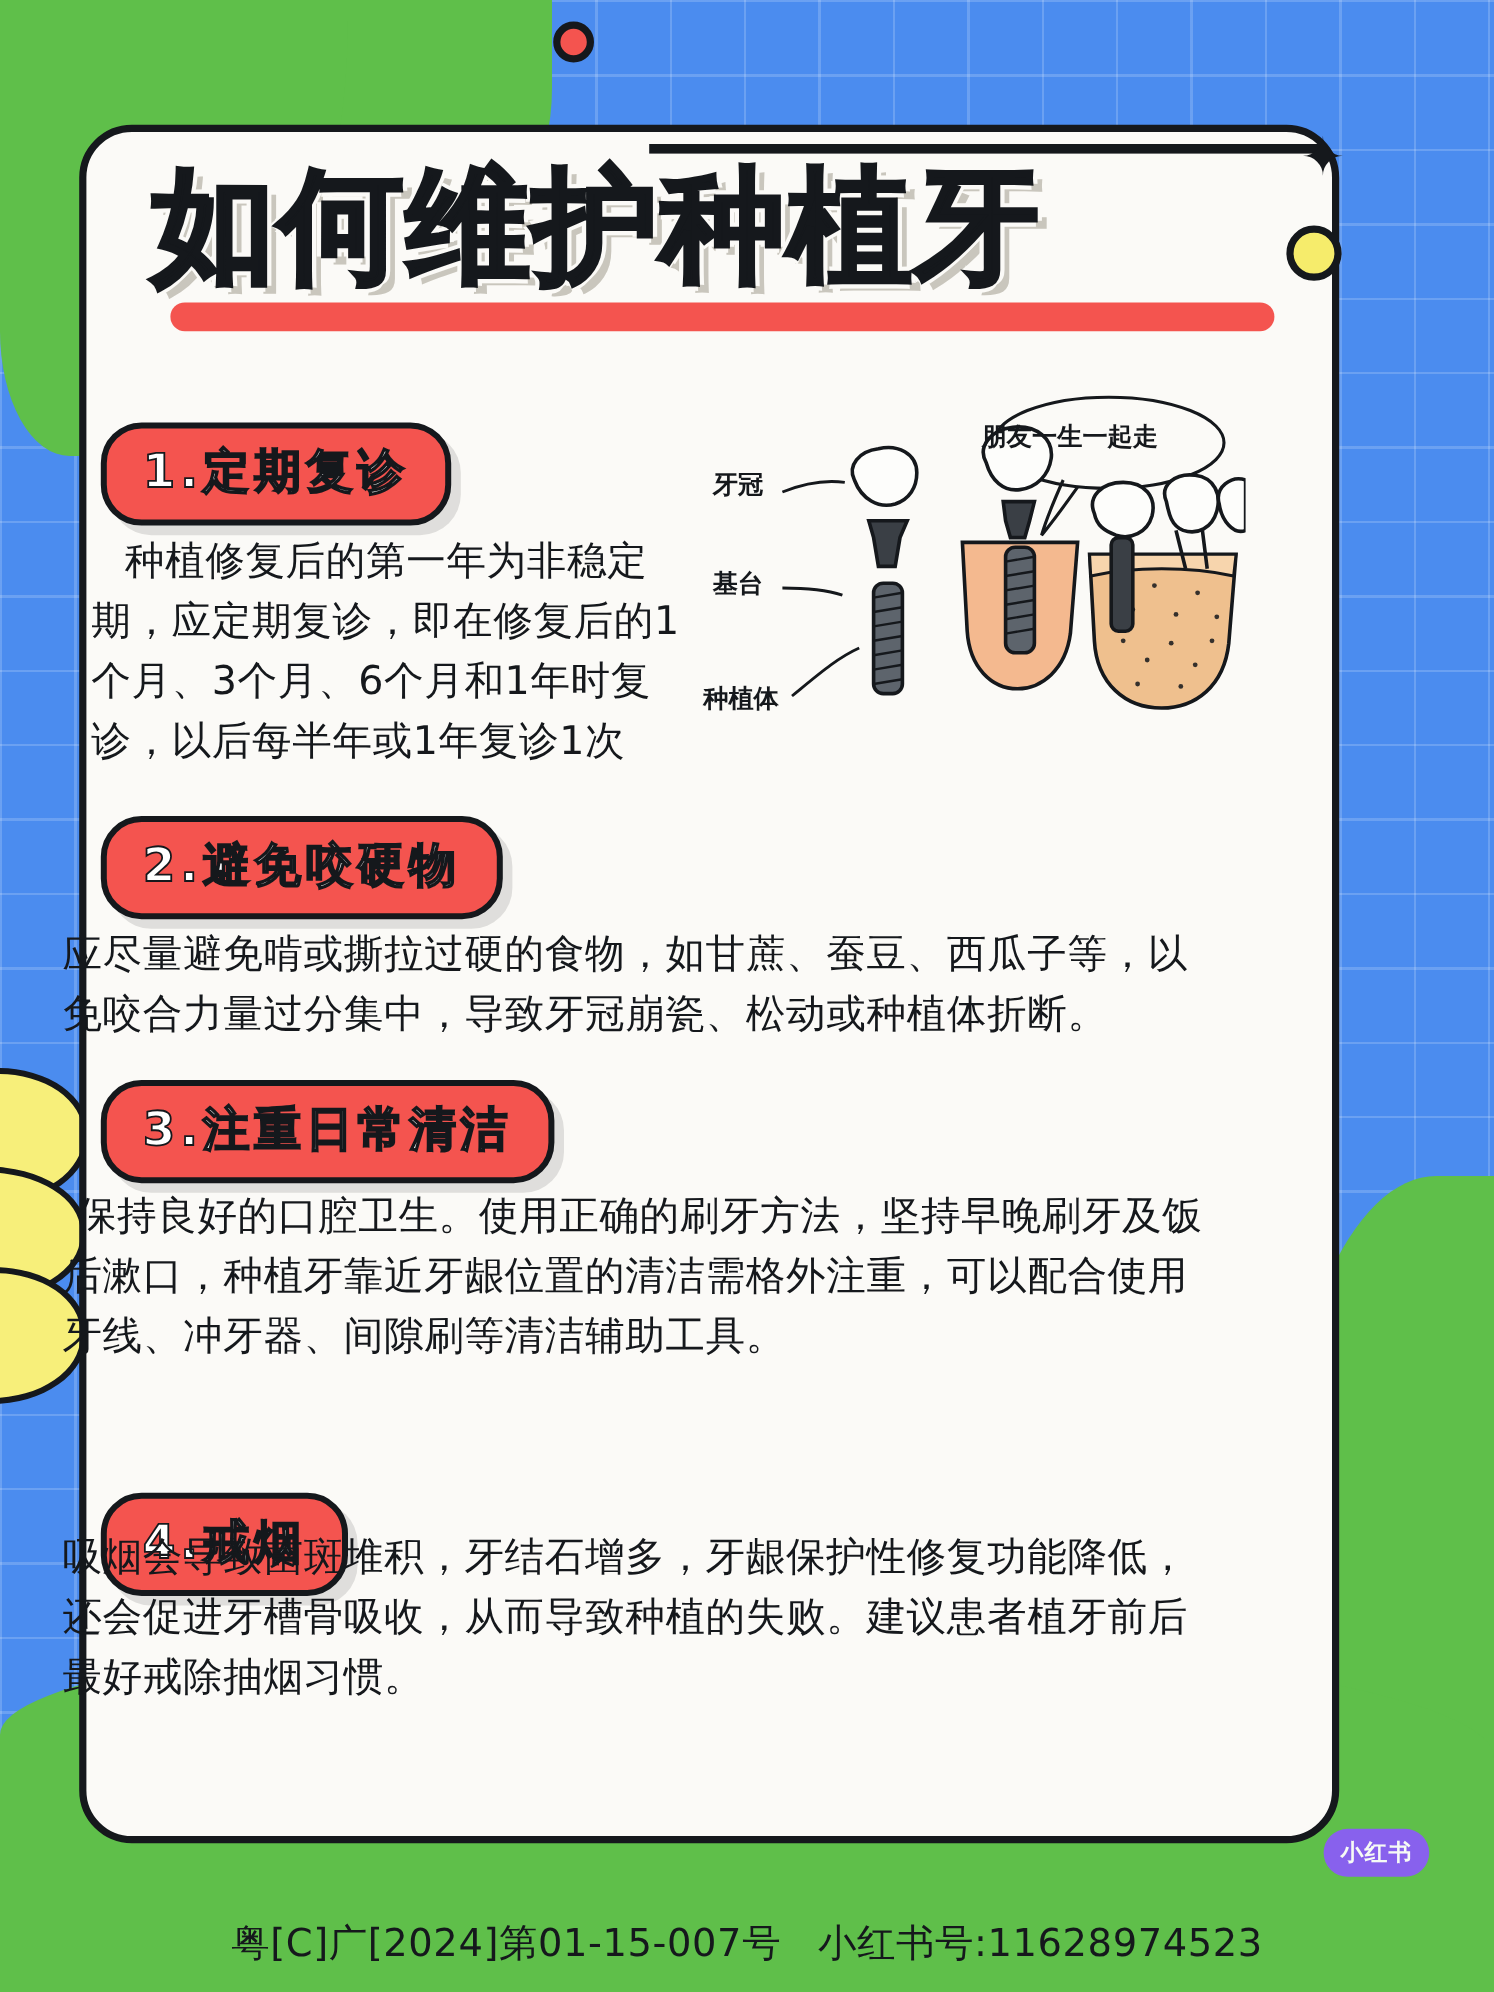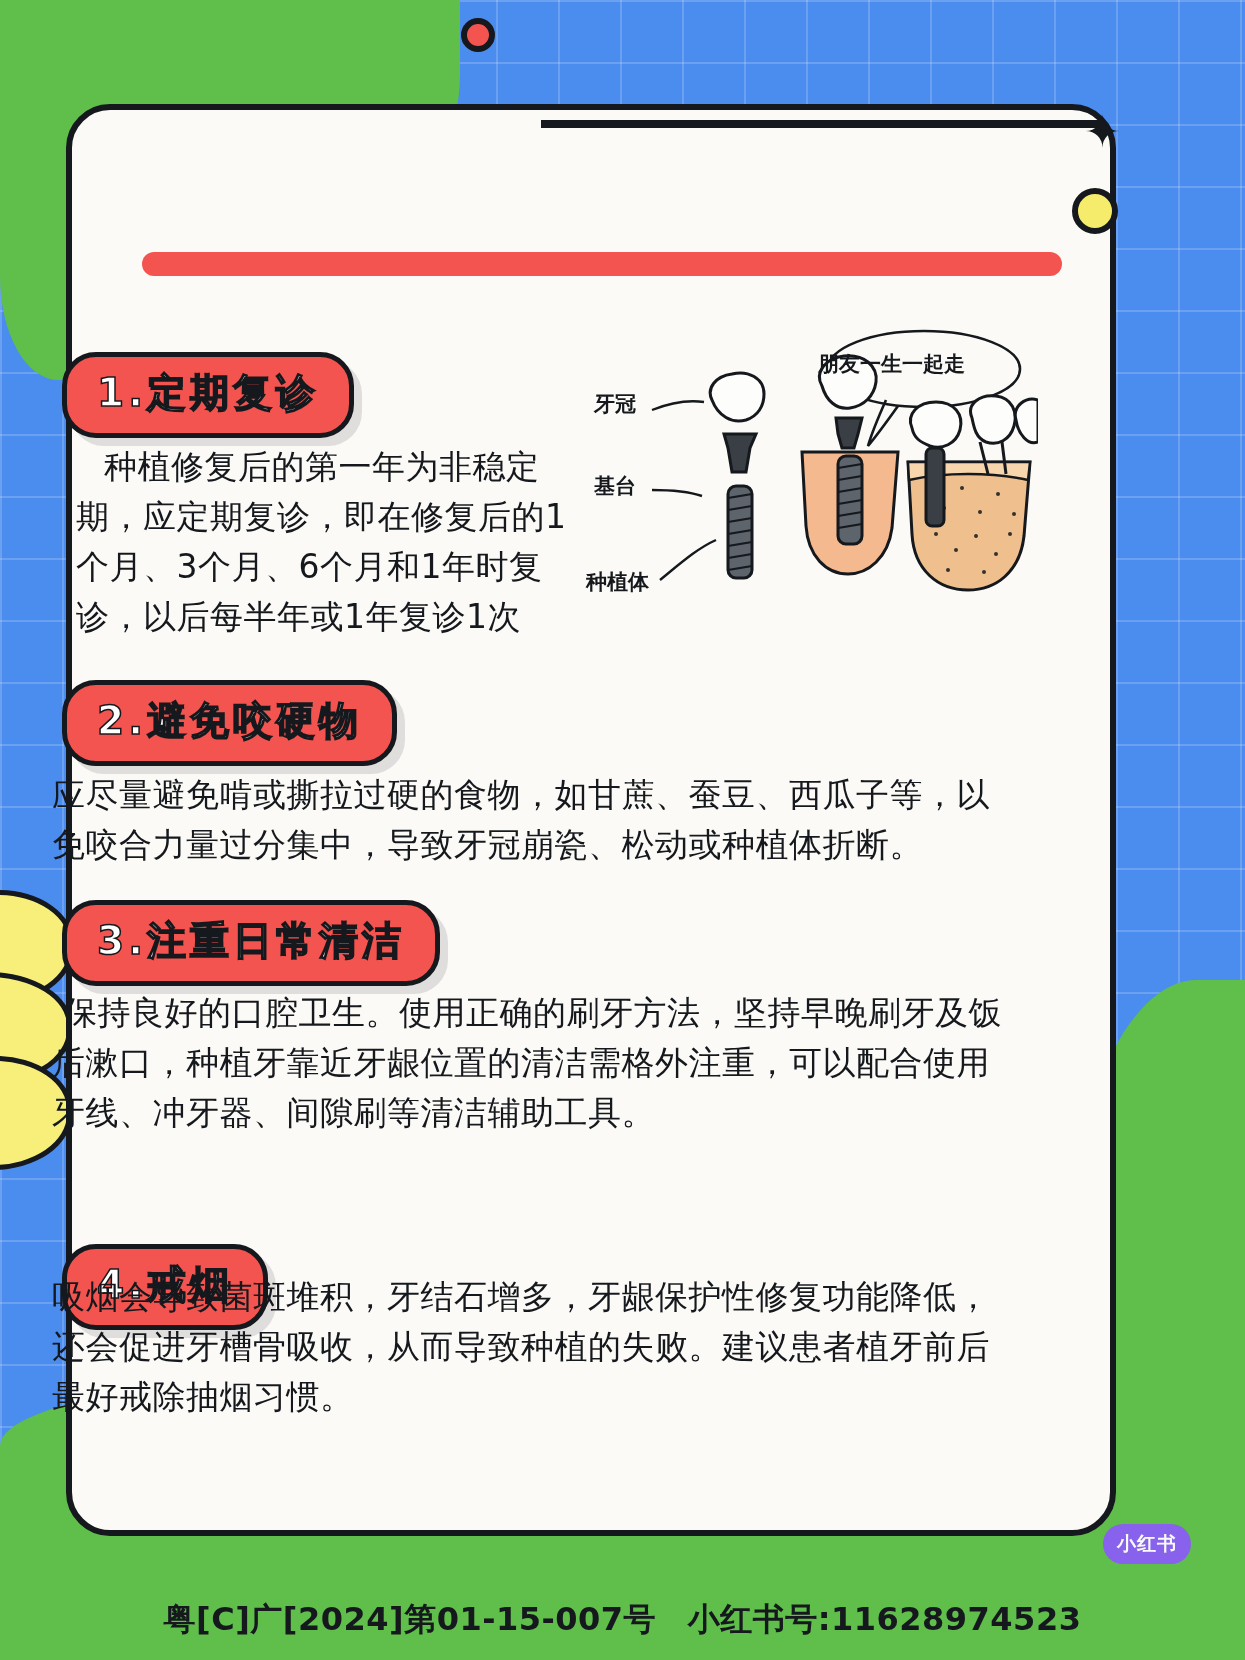--- a/index.html
+++ b/index.html
@@ -172,21 +172,21 @@
     padding: 9px 30px 13px 30px;
     font-family: "DejaVu Sans", "Liberation Sans", sans-serif;
     font-size: 39px;
     font-weight: 900;
     color: #ffffff;
     letter-spacing: 4px;
     -webkit-text-stroke: 1.5px #15181c;
     box-shadow: 8px 8px 0 rgba(21,24,28,0.12);
     white-space: nowrap;
   }
-  .badge-row { padding-left: 48px; margin-left: 14px; }
+  .badge-row { padding-left: 84px; }
   .body-text {
     font-family: "DejaVu Sans", "Liberation Sans", sans-serif;
     font-size: 33px;
     font-weight: 400;
     line-height: 1.52;
     color: #15181c;
     letter-spacing: 0.5px;
   }
   .s1-text { position: absolute; left: 76px; top: 0; width: 500px; text-indent: 28px; }
   .s2-text { position: absolute; left: 52px; top: 0; width: 950px; }
@@ -211,21 +211,21 @@
 
   
   .footer {
     position: absolute;
     left: 0;
     bottom: 18px;
     width: 1245px;
     text-align: center;
     font-family: "DejaVu Sans", "Liberation Sans", sans-serif;
     font-size: 32px;
-    font-weight: 700;
+    font-weight: 400;
     color: #15181c;
     letter-spacing: 0.5px;
   }
   .footer span { margin: 0 10px; }
   .logo-pill {
     position: absolute;
     right: 54px;
     bottom: 96px;
     background: #8b5cf6;
     border-radius: 22px;
@@ -253,20 +253,21 @@
   <div class="petal" style="left:-10px; top:92px;  width:168px; height:104px;"></div>
   <div class="petal" style="left:6px;   top:176px; width:152px; height:104px;"></div>
 </div>
 
 <div class="card"></div>
 <div class="pin"></div>
 
 <div class="title-wrap">
   <div class="title-rule"></div>
   <div class="sparkle">✦</div>
+  <div class="title-text">如何维护种植牙</div>
   <div class="title-dot"></div>
   <div class="title-bar"></div>
 </div>
 
 <div class="section" style="top:352px;">
   <div class="badge-row">
     <div class="badge">1.定期复诊</div>
   </div>
 </div>
 <div class="section" style="top:442px; height:200px;">

